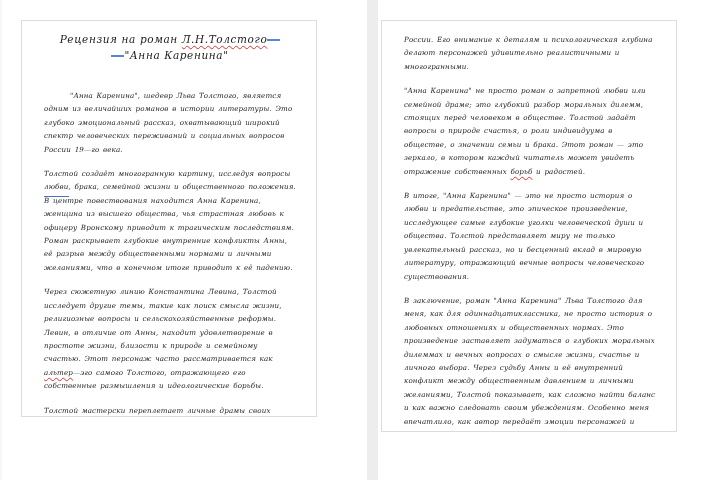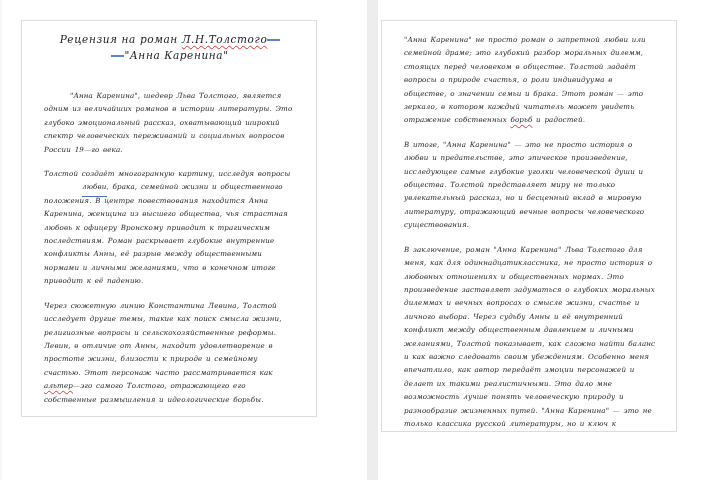--- a/index.html
+++ b/index.html
@@ -57,21 +57,20 @@
   .doc-title .line2 { display: block; }
 
   .spell-red {
     text-decoration: underline wavy #e03131;
     text-decoration-thickness: 1px;
     text-underline-offset: 2px;
   }
   .mark-blue {
     border-bottom: 1.5px solid #4a72c4;
     padding-bottom: 5px;
-    margin-left: 38px;
   }
   .blue-tick {
     display: inline-block;
     width: 13px;
     border-bottom: 2px solid #5b84d6;
     vertical-align: 2px;
   }
 
   .body-block { margin-top: 26px; }
   .page-right .body-block { margin-top: 0px; }
@@ -112,20 +111,21 @@
         <p class="para">Через сюжетную линию Константина Левина, Толстой исследует другие темы, такие как поиск смысла жизни, религиозные вопросы и сельскохозяйственные реформы. Левин, в отличие от Анны, находит удовлетворение в простоте жизни, близости к природе и семейному счастью. Этот персонаж часто рассматривается как <span class="spell-red">альтер</span>—эго самого Толстого, отражающего его собственные размышления и идеологические борьбы.</p>
         <p class="para">Толстой мастерски переплетает личные драмы своих персонажей с широким <span class="spell-red">глубоко</span> русской жизни того времени. Он детально описывает социальные слои, от дворянства до крестьянства, и вносит остроту в обсуждения политических и социальных перемен в</p>
       </div>
 
     </div>
   </div>
 
   <div class="page page-right">
     <div class="page-inner">
       <div class="body-block">
+        <p class="para">России. Его внимание к деталям и психологическая глубина делают персонажей удивительно реалистичными и многогранными.</p>
         <p class="para">"Анна Каренина" не просто роман о запретной любви или семейной драме; это глубокий разбор моральных дилемм, стоящих перед человеком в обществе. Толстой задаёт вопросы о природе счастья, о роли индивидуума в обществе, о значении семьи и брака. Этот роман — это зеркало, в котором каждый читатель может увидеть отражение собственных <span class="spell-red">борьб</span> и радостей.</p>
         <p class="para">В итоге, "Анна Каренина" — это не просто история о любви и предательстве, это эпическое произведение, исследующее самые глубокие уголки человеческой души и общества. Толстой представляет миру не только увлекательный рассказ, но и бесценный вклад в мировую литературу, отражающий вечные вопросы человеческого существования.</p>
         <p class="para">В заключение, роман "Анна Каренина" Льва Толстого для меня, как для одиннадцатиклассника, не просто история о любовных отношениях и общественных нормах. Это произведение заставляет задуматься о глубоких моральных дилеммах и вечных вопросах о смысле жизни, счастье и личного выбора. Через судьбу Анны и её внутренний конфликт между общественным давлением и личными желаниями, Толстой показывает, как сложно найти баланс и как важно следовать своим убеждениям. Особенно меня впечатлило, как автор передаёт эмоции персонажей и делает их такими реалистичными. Это дало мне возможность лучше понять человеческую природу и разнообразие жизненных путей. "Анна Каренина" — это не только классика русской литературы, но и ключ к пониманию глубинных аспектов человеческой психологии и социального взаимодействия.</p>
       </div>
     </div>
   </div>
 
 </div>
 
 </body></html>

